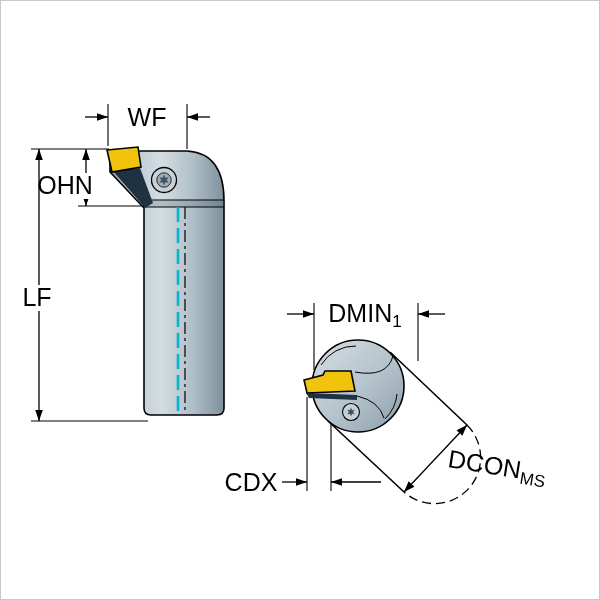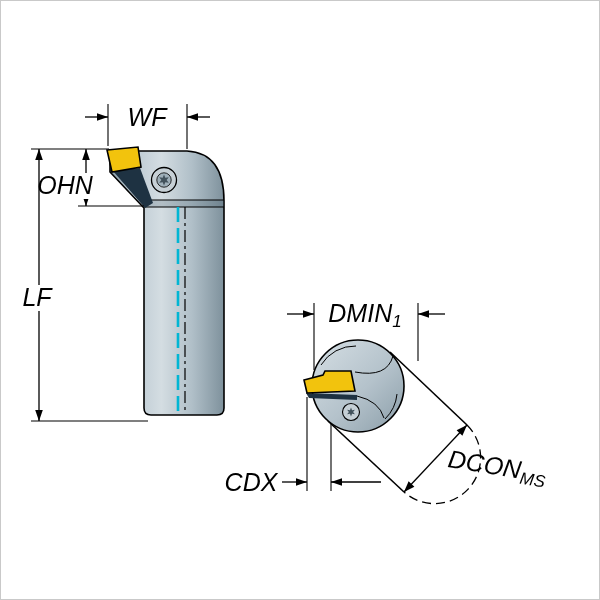--- a/index.html
+++ b/index.html
@@ -1,18 +1,18 @@
 <!DOCTYPE html>
 <html><head>
 <meta charset="utf-8">
 <style>
   html,body{margin:0;padding:0;background:#ffffff;}
   .frame{
     width:600px;height:600px;box-sizing:border-box;
-    border:1px solid #c9c9c9;background:#ffffff;position:relative;overflow:hidden;font-style:italic;
+    border:1px solid #c9c9c9;background:#ffffff;position:relative;overflow:hidden;
   }
   svg{display:block;}
   text{
     font-family:"Liberation Sans", sans-serif;
     fill:#000;
   }
   .dim-text{font-size:25px;}
   .sub{font-size:17px;}
   .dimline{stroke:#000;stroke-width:1.3;fill:none;}
   .extline{stroke:#000;stroke-width:1.1;fill:none;}

